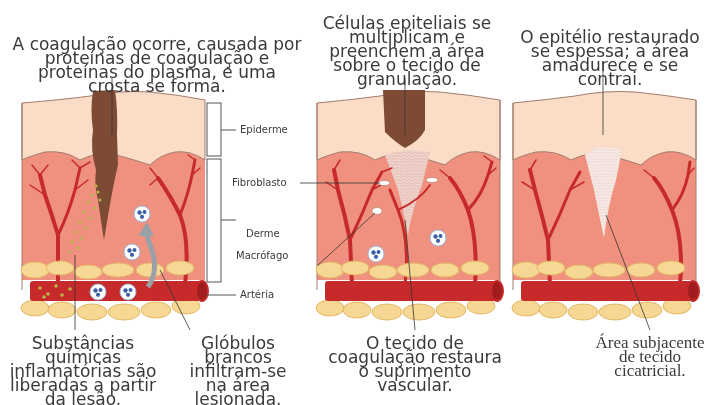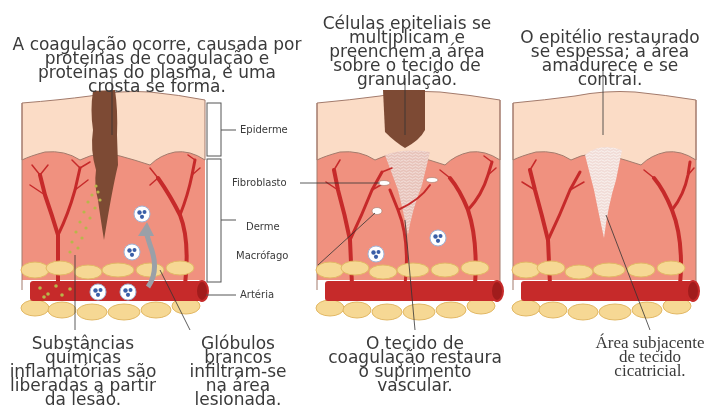--- a/index.html
+++ b/index.html
@@ -207,20 +207,20 @@
     </g>
   </g>
 </svg>
 
 <div class="label" style="left:12px; top:37px; width:290px;">A coagulação ocorre, causada por proteínas de coagulação e proteínas do plasma, e uma crosta se forma.</div>
 <div class="label" style="left:307px; top:16px; width:200px;">Células epiteliais se multiplicam e preenchem a área sobre o tecido de granulação.</div>
 <div class="label" style="left:510px; top:30px; width:200px;">O epitélio restaurado se espessa; a área amadurece e se contrai.</div>
 
 <div class="side-label" style="left:240px; top:123px;">Epiderme</div>
 <div class="side-label" style="left:232px; top:176px;">Fibroblasto</div>
-<div class="side-label" style="left:246px; top:220px;">Derme</div>
+<div class="side-label" style="left:246px; top:227px;">Derme</div>
 <div class="side-label" style="left:236px; top:249px;">Macrófago</div>
 <div class="side-label" style="left:240px; top:288px;">Artéria</div>
 
 <div class="label" style="left:8px; top:336px; width:150px;">Substâncias químicas inflamatórias são liberadas a partir da lesão.</div>
 <div class="label" style="left:178px; top:336px; width:120px;">Glóbulos brancos infiltram-se na área lesionada.</div>
 <div class="label" style="left:325px; top:336px; width:180px;">O tecido de coagulação restaura o suprimento vascular.</div>
 <div class="label" style="left:590px; top:336px; width:120px;font-family:Liberation Serif, serif;">Área subjacente de tecido cicatricial.</div>
 
 </body></html>

